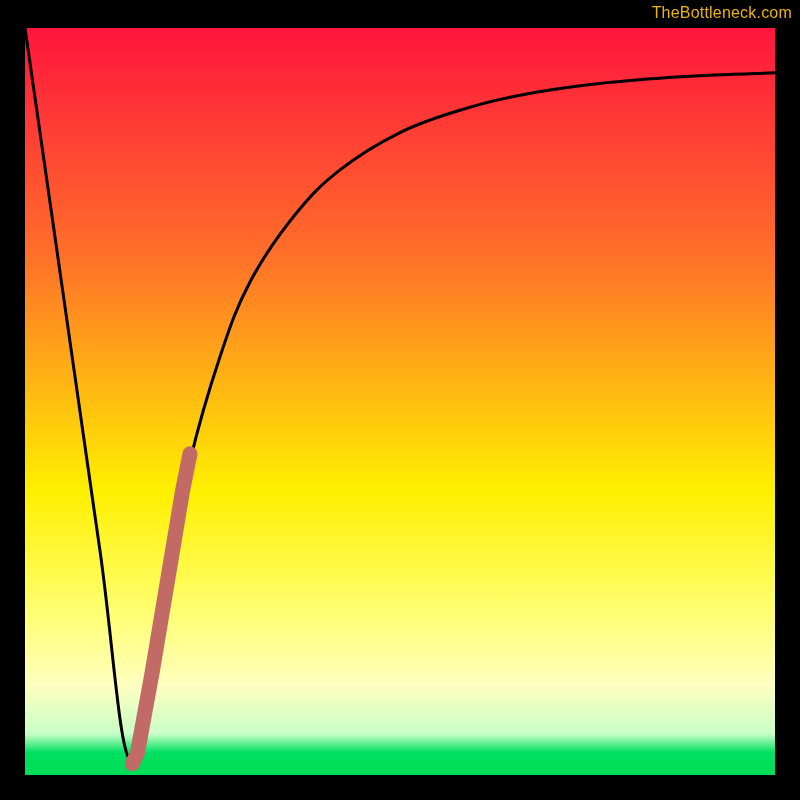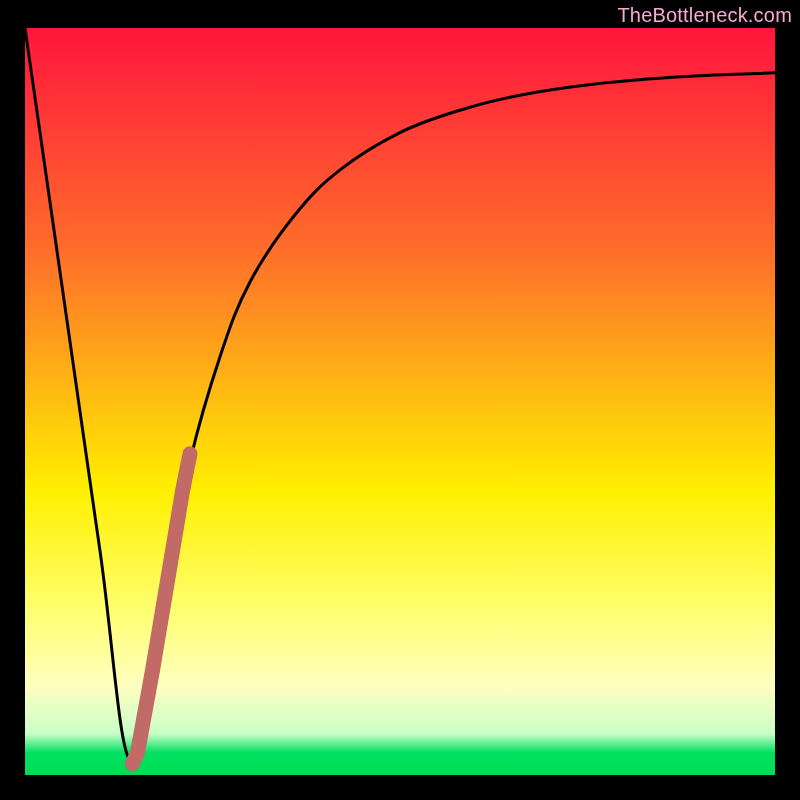--- a/index.html
+++ b/index.html
@@ -24,22 +24,22 @@
     left: 25px;
     top: 28px;
     width: 750px;
     height: 747px;
     overflow: hidden;
   }
   .attribution {
     position: absolute;
     top: 4px;
     right: 8px;
-    color: #f9a8d4;
-    font-size: 20px;
+    color: #eab308;
+    font-size: 16px;
     font-weight: 500;
     letter-spacing: 0.2px;
   }
   svg {
     display: block;
   }
 </style>
 </head>
 <body>
 

